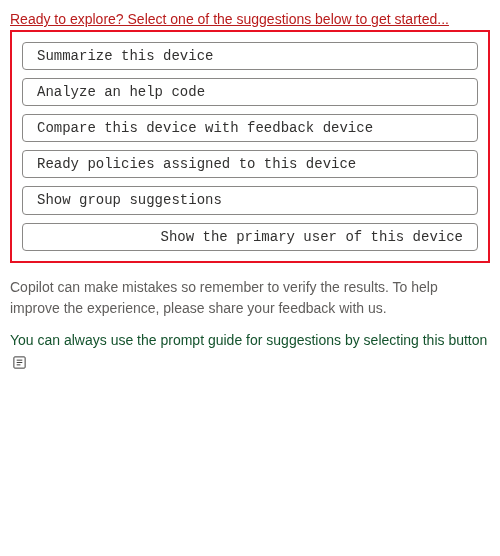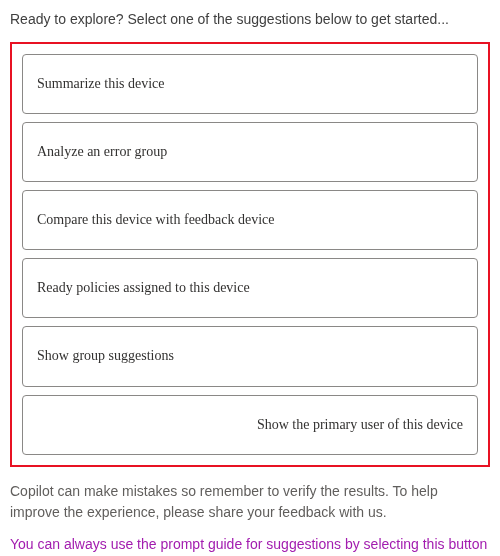--- a/index.html
+++ b/index.html
@@ -10,57 +10,57 @@
     body {
       font-family: "Segoe UI", -apple-system, BlinkMacSystemFont, sans-serif;
       font-size: 14px;
       color: #323130;
       background: #ffffff;
       width: 500px;
       padding: 10px;
     }
     .intro-text {
       font-size: 14px;
-      color: #404040;
-      margin-bottom: 12px;
+      color: #b91c1c;
       line-height: 1.4;
+      text-decoration: underline;
     }
     .suggestions-box {
       border: 2px solid #e81123;
       padding: 10px;
       margin-bottom: 14px;
     }
     .suggestion-button {
       display: block;
       width: 100%;
       text-align: left;
       background: #ffffff;
       border: 1px solid #8a8886;
       border-radius: 4px;
-      padding: 20px 14px;
+      padding: 4px 14px;
       margin-bottom: 8px;
       font-size: 14px;
-      font-family: Liberation Serif, serif;
+      font-family: Liberation Mono, monospace;
       color: #323130;
       cursor: pointer;
       line-height: 1.3;
     }
     .suggestion-button:last-child {
       margin-bottom: 0;
       text-align: right;
     }
     .disclaimer-text {
       font-size: 14px;
       color: #605e5c;
       line-height: 1.5;
       margin-bottom: 11px;
     }
     .guide-text {
       font-size: 14px;
-      color: #a21caf;
+      color: #14532d;
       line-height: 1.5;
     }
     .guide-line {
       display: inline;
     }
     .prompt-icon {
       display: inline-block;
       vertical-align: middle;
       margin-left: 2px;
     }
@@ -68,21 +68,21 @@
       display: block;
     }
   </style>
 </head>
 <body>
 
 <p class="intro-text">Ready to explore? Select one of the suggestions below to get started...</p>
 
 <div class="suggestions-box">
   <button class="suggestion-button">Summarize this device</button>
-  <button class="suggestion-button">Analyze an error group</button>
+  <button class="suggestion-button">Analyze an help code</button>
   <button class="suggestion-button">Compare this device with feedback device</button>
   <button class="suggestion-button">Ready policies assigned to this device</button>
   <button class="suggestion-button">Show group suggestions</button>
   <button class="suggestion-button">Show the primary user of this device</button>
 </div>
 
 <p class="disclaimer-text">Copilot can make mistakes so remember to verify the results. To help improve the experience, please share your feedback with us.</p>
 
 <p class="guide-text">
   <span class="guide-line">You can always use the prompt guide for suggestions by selecting this button</span>

